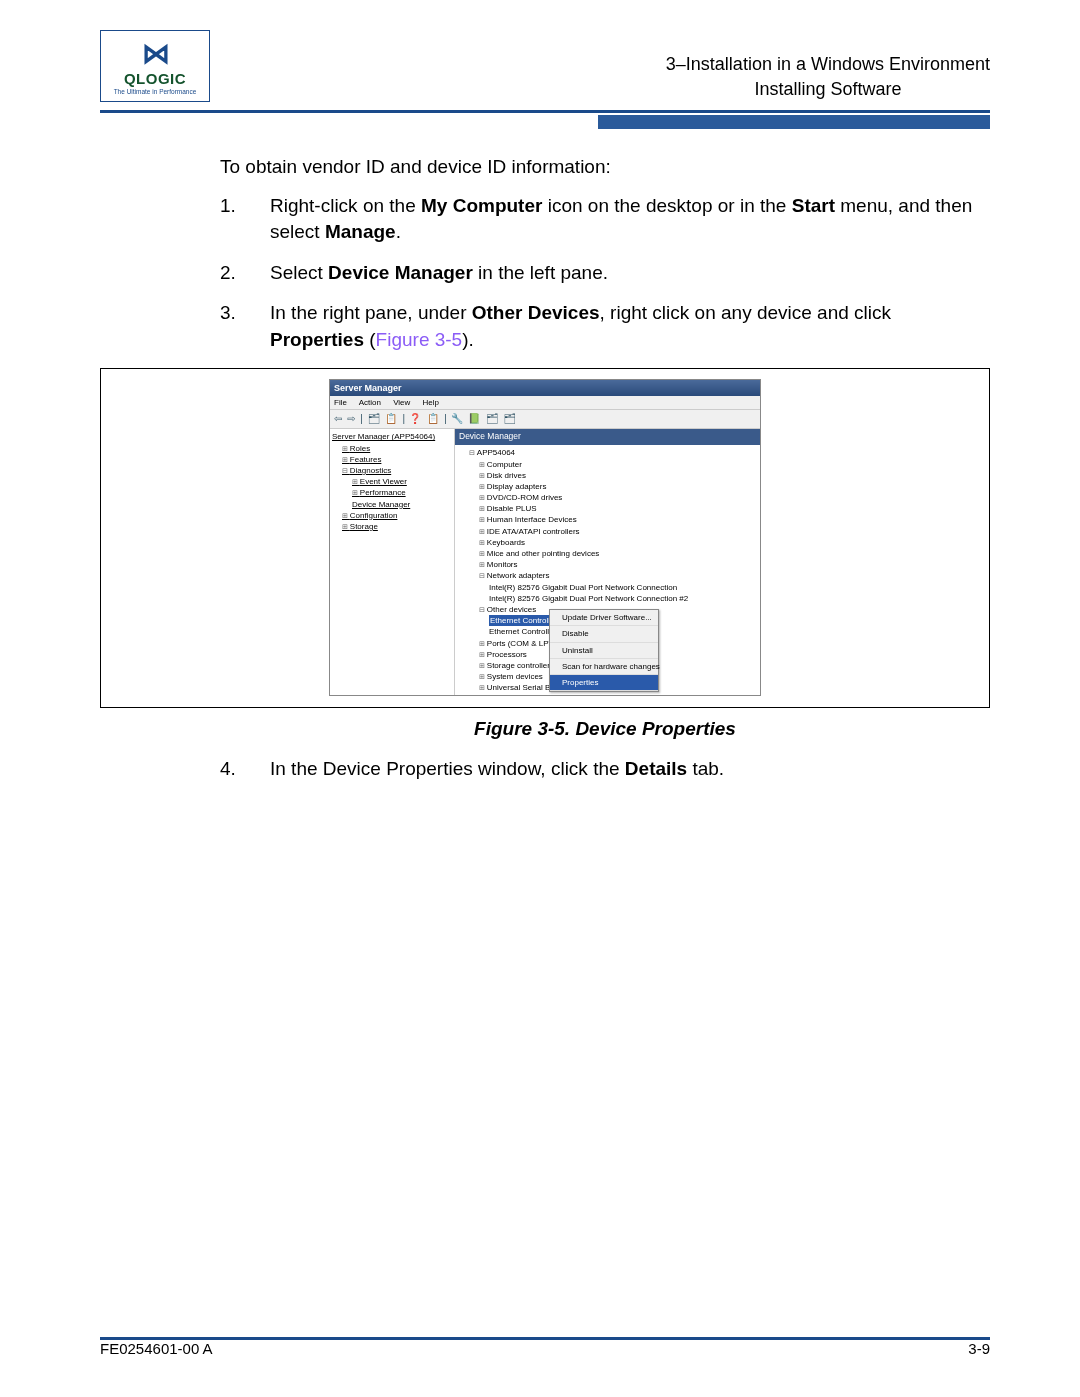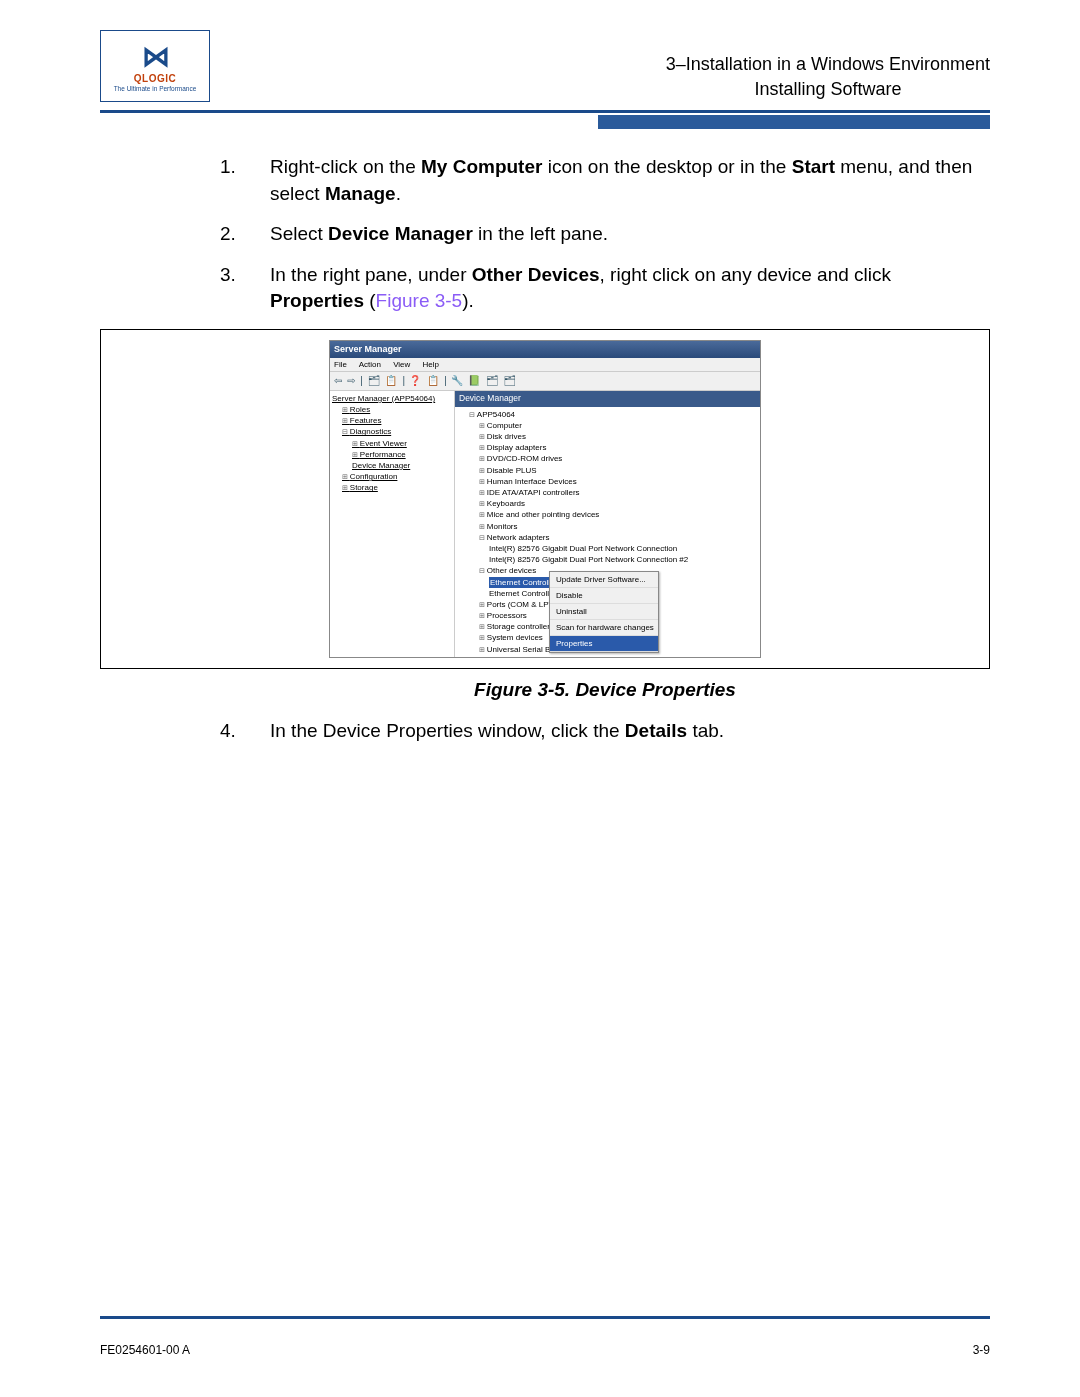--- a/index.html
+++ b/index.html
@@ -35,23 +35,23 @@
     box-sizing: border-box;
     padding: 4px;
   }
   .logo-glyph {
     font-size: 28px;
     color: #1a4a8a;
     font-weight: bold;
     letter-spacing: -2px;
   }
   .logo-text {
-    font-size: 10px;
+    font-size: 15px;
     font-weight: bold;
-    color: #c2410c;
+    color: #14532d;
     letter-spacing: 0.5px;
   }
   .logo-tag {
     font-size: 6.5px;
     color: #1a4a8a;
     margin-top: 1px;
   }
   .header-right {
     text-align: center;
     font-size: 18px;
@@ -163,44 +163,44 @@
     left: 90px;
     top: -6px;
     background: #f0f0f0;
     border: 1px solid #888;
     width: 108px;
     box-shadow: 1px 1px 2px rgba(0,0,0,0.3);
     font-size: 8px;
     z-index: 5;
   }
   .ctx-menu div {
-    padding: 2px 6px;
+    padding: 2px 12px;
     border-bottom: 1px solid #ddd;
   }
   .ctx-menu div.sel {
     background: #2a5aaa;
     color: #fff;
   }
   .fig-caption {
     text-align: center;
     font-style: italic;
     font-weight: bold;
     font-size: 19px;
     margin: 6px 0 14px 0;
   }
   .footer {
     position: absolute;
     left: 100px;
     right: 90px;
     bottom: 40px;
     border-top: 3px solid #1a4a8a;
-    padding-top: 24px;
+    padding-top: 0;
     display: flex;
     justify-content: space-between;
-    font-size: 12px;
+    font-size: 15px;
   }
   .exp { font-size: 7px; color:#666; }
 </style>
 </head>
 <body>
 
 <div class="page">
 
   <div class="header">
     <div class="logo-block">
@@ -209,20 +209,21 @@
       <div class="logo-tag">The Ultimate in Performance</div>
     </div>
     <div class="header-right">
       <div>3–Installation in a Windows Environment</div>
       <div>Installing Software</div>
     </div>
   </div>
   <div class="blue-bar"></div>
 
   <div class="content">
+    <div class="intro">To obtain vendor ID and device ID information:</div>
 
     <ol class="steps">
       <li>
         <span class="num">1.</span>
         <span class="txt">
           <span>Right-click on the </span><span class="bold">My Computer</span><span> icon on the desktop or in the </span><span class="bold">Start</span><span> menu, and then select </span><span class="bold">Manage</span><span>.</span>
         </span>
       </li>
       <li>
         <span class="num">2.</span>

